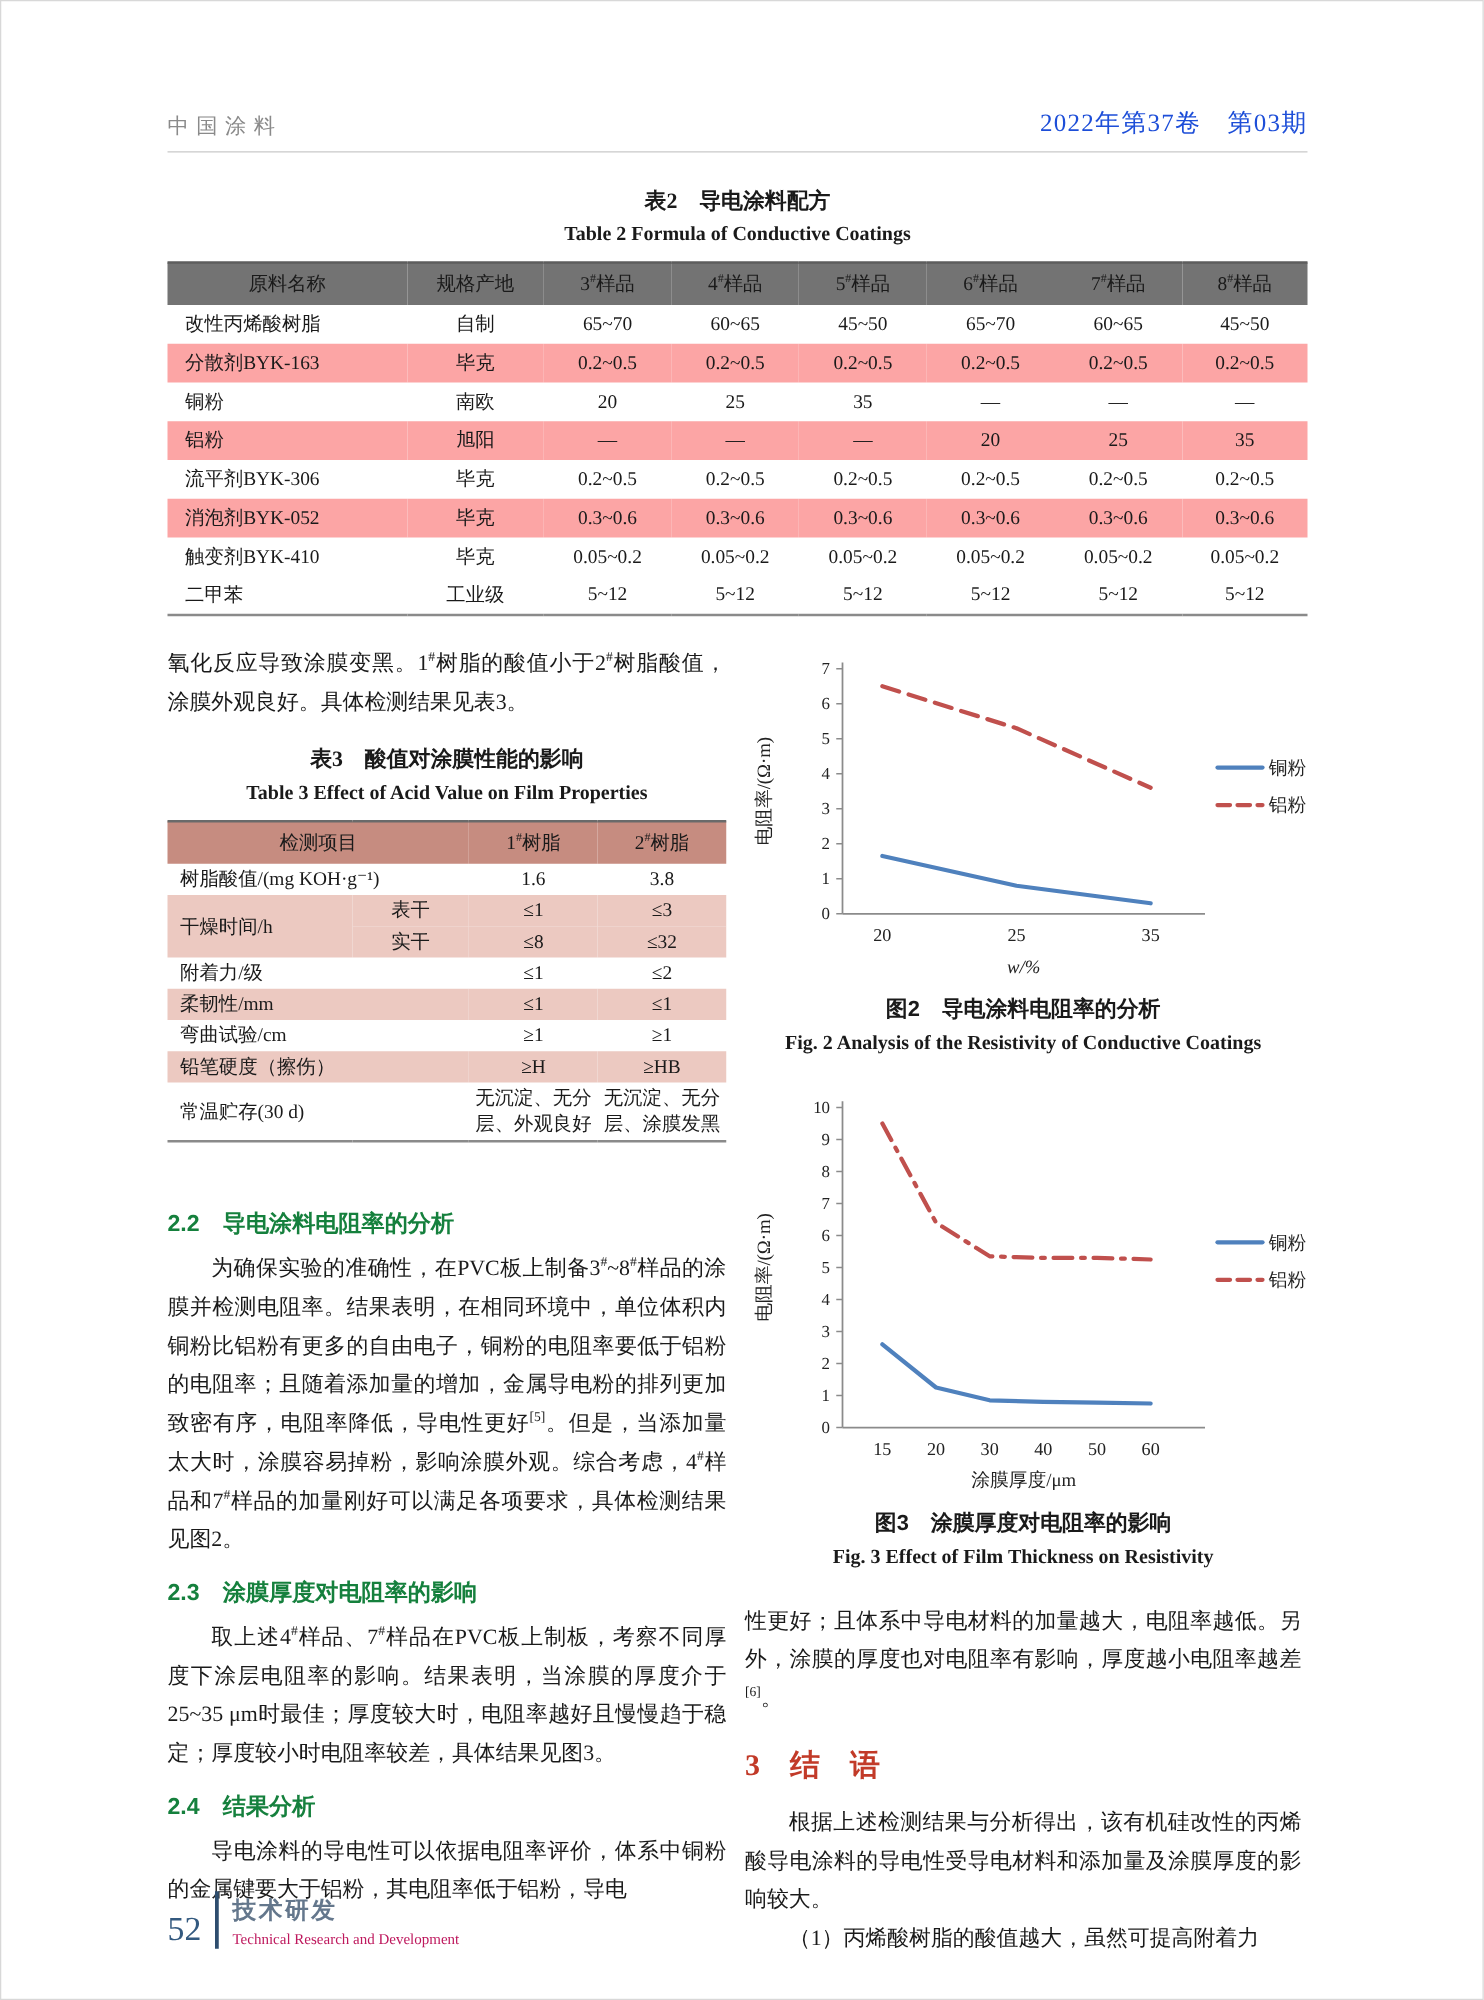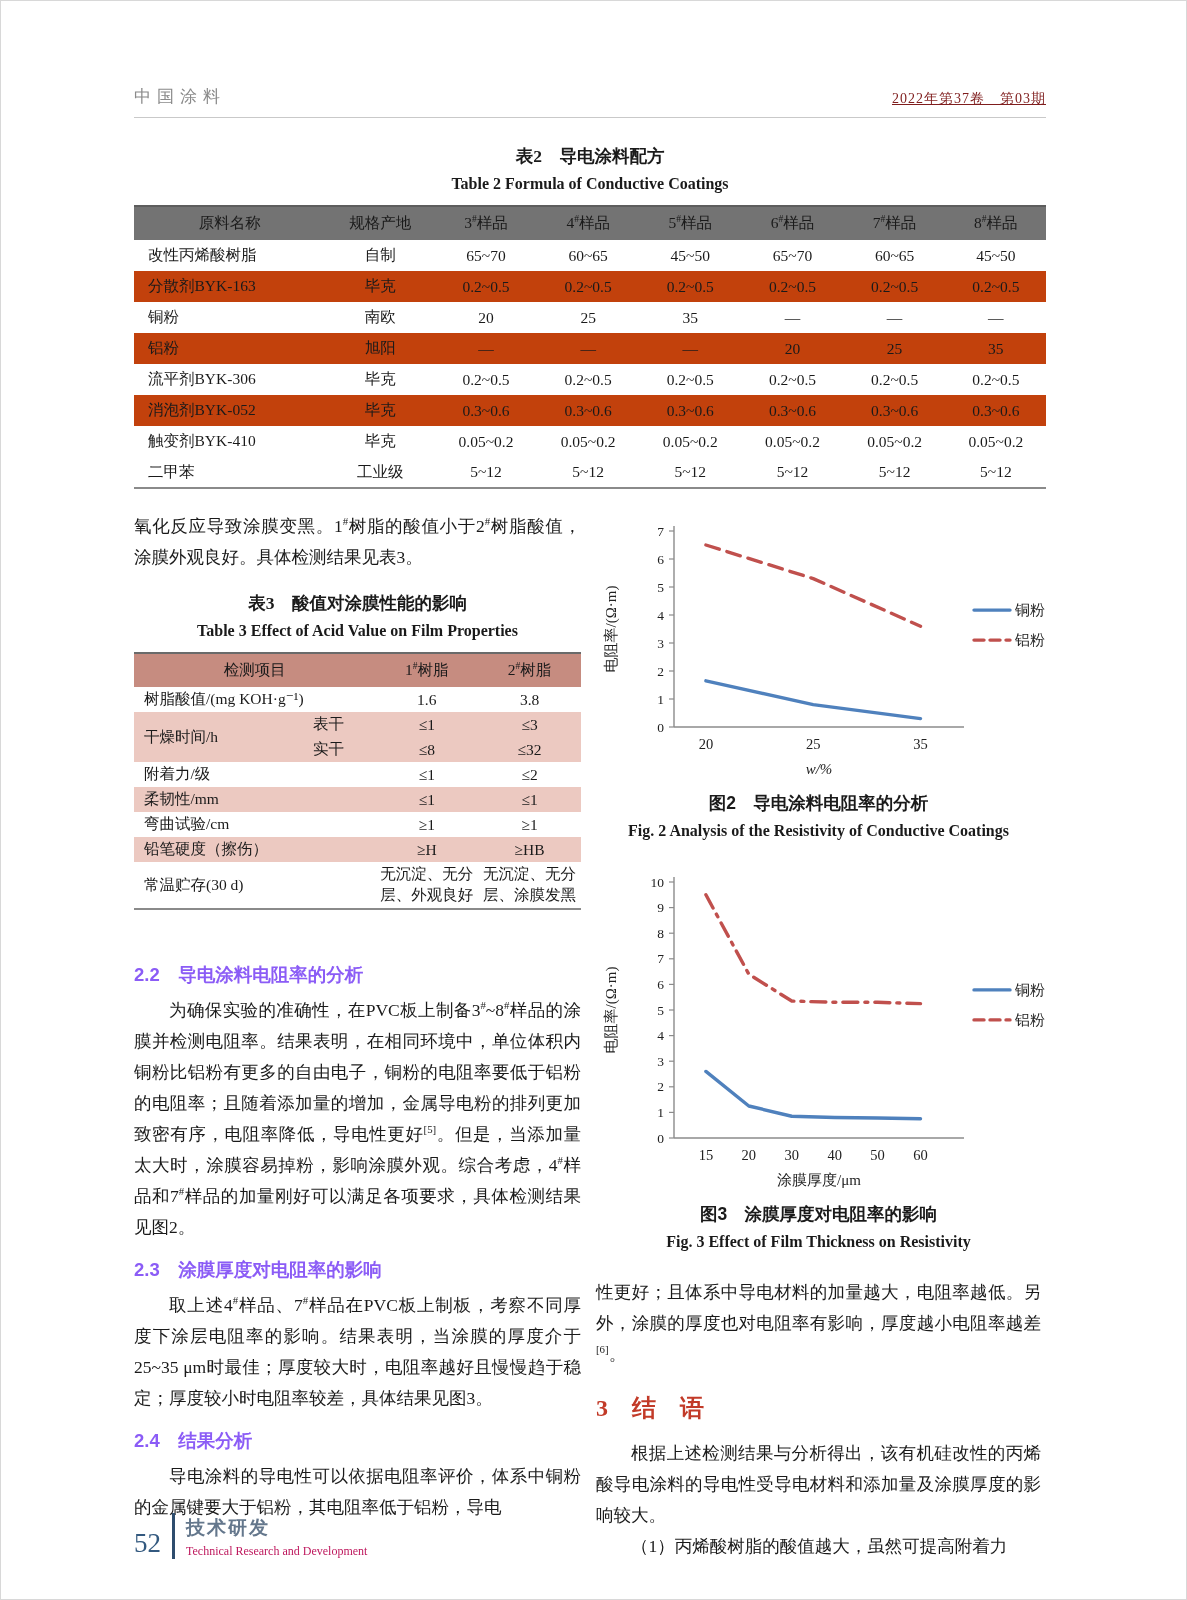--- a/index.html
+++ b/index.html
@@ -6,52 +6,52 @@
   html,body { background:#fff; }
   body { width:1187px; height:1600px; overflow:hidden;
          font-family:"Liberation Serif","DejaVu Serif",serif; color:#1a1a1a; }
   .page { position:relative; width:1187px; height:1600px; background:#fff;
           border:1px solid #d8d8d8; padding:84px 140px 0 133px; }
 
   
   .page-header { display:flex; justify-content:space-between; align-items:flex-end;
                  padding-bottom:9px; border-bottom:1px solid #c9c9c9; }
   .journal-name { font-size:17px; color:#8a8a8a; letter-spacing:6px; }
-  .issue-info { font-size:14px; color:#7f1d1d; letter-spacing:1px;text-decoration:underline; }
+  .issue-info { font-size:20px; color:#1d4ed8; letter-spacing:1px; }
 
   
   .tbl-title-cn { text-align:center; font-weight:bold; font-size:17.5px;
                   font-family:Liberation Serif, serif; margin-top:26px; }
   .tbl-title-en { text-align:center; font-weight:bold; font-size:16px; margin-top:7px; }
 
   
   table { border-collapse:collapse; width:100%; font-size:15.5px; }
   #table2 { margin-top:12px; border-top:2px solid #5d5d5d; border-bottom:2px solid #8a8a8a; }
   #table2 th, #table2 td { text-align:center; height:31px; padding:1px 2px; font-weight:normal; }
   #table2 thead th { background:#737373; height:34px; }
-  #table2 tbody tr.shade td { background:#c2410c; }
+  #table2 tbody tr.shade td { background:#fca5a5; }
   #table2 tbody td.c0 { text-align:left; padding-left:14px; }
   sup { font-size:0.62em; vertical-align:super; line-height:0; }
 
   #table3 { margin-top:12px; border-top:2px solid #6a6a6a; border-bottom:2px solid #8a8a8a; }
   #table3 th, #table3 td { text-align:center; height:19px; padding:2px 3px; font-weight:normal; }
   #table3 thead th { background:#c68c80; height:34px; }
   #table3 .shade td { background:#ecc9c1; }
   #table3 td.lbl { text-align:left; padding-left:10px; }
 
   
   .two-col { display:flex; gap:15px; margin-top:22px; }
   .col-left  { width:447px; }
   .col-right { width:445px; }
 
   .body-text { font-size:17.5px; line-height:31px; text-align:justify; }
   .indent { text-indent:2em; }
 
   .sec-heading { font-family:"Liberation Sans","DejaVu Sans",sans-serif; font-weight:bold;
-                 font-size:18.5px; color:#8b5cf6; margin:14px 0 8px; }
+                 font-size:18.5px; color:#15803d; margin:14px 0 8px; }
   .big-heading { font-family:Liberation Serif, serif; font-weight:bold;
                  font-size:24px; color:#c23a28; margin:22px 0 14px; }
   .gap-before-sections { margin-top:52px; }
 
   
   .fig-block { margin-top:4px; }
   .fig-block svg { display:block; }
   .fig-caption { text-align:center; margin:6px 0 26px; }
   .fig-cap-cn { font-family:"Liberation Sans","DejaVu Sans",sans-serif; font-weight:bold; font-size:17.5px; }
   .fig-cap-en { font-weight:bold; font-size:16px; margin-top:7px; }

